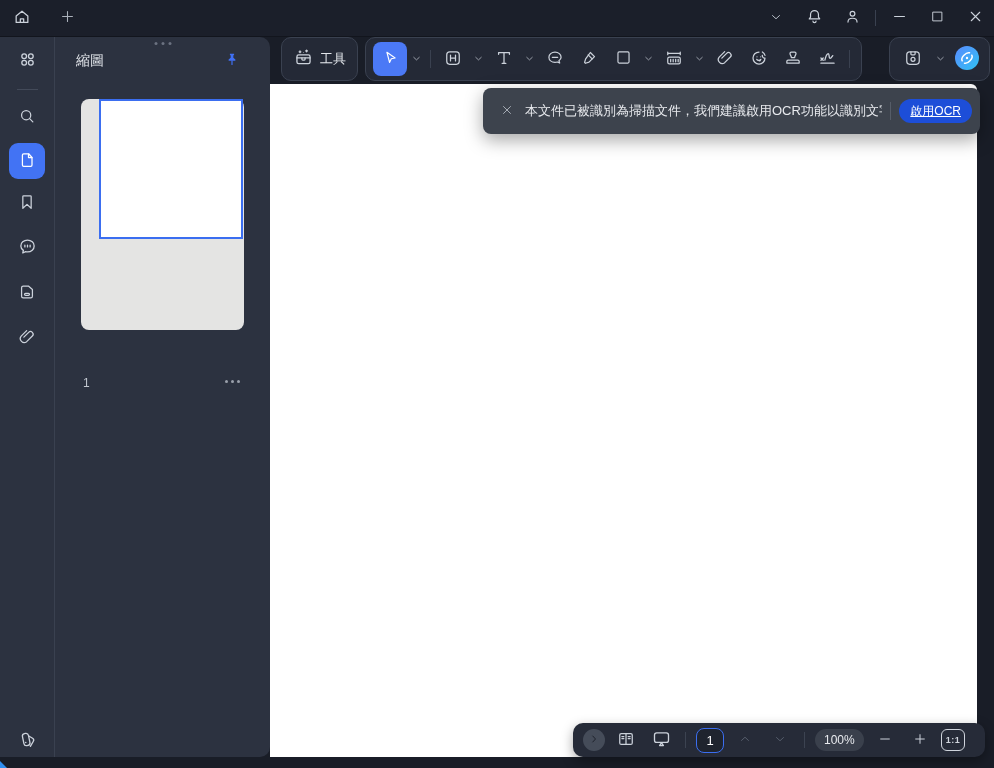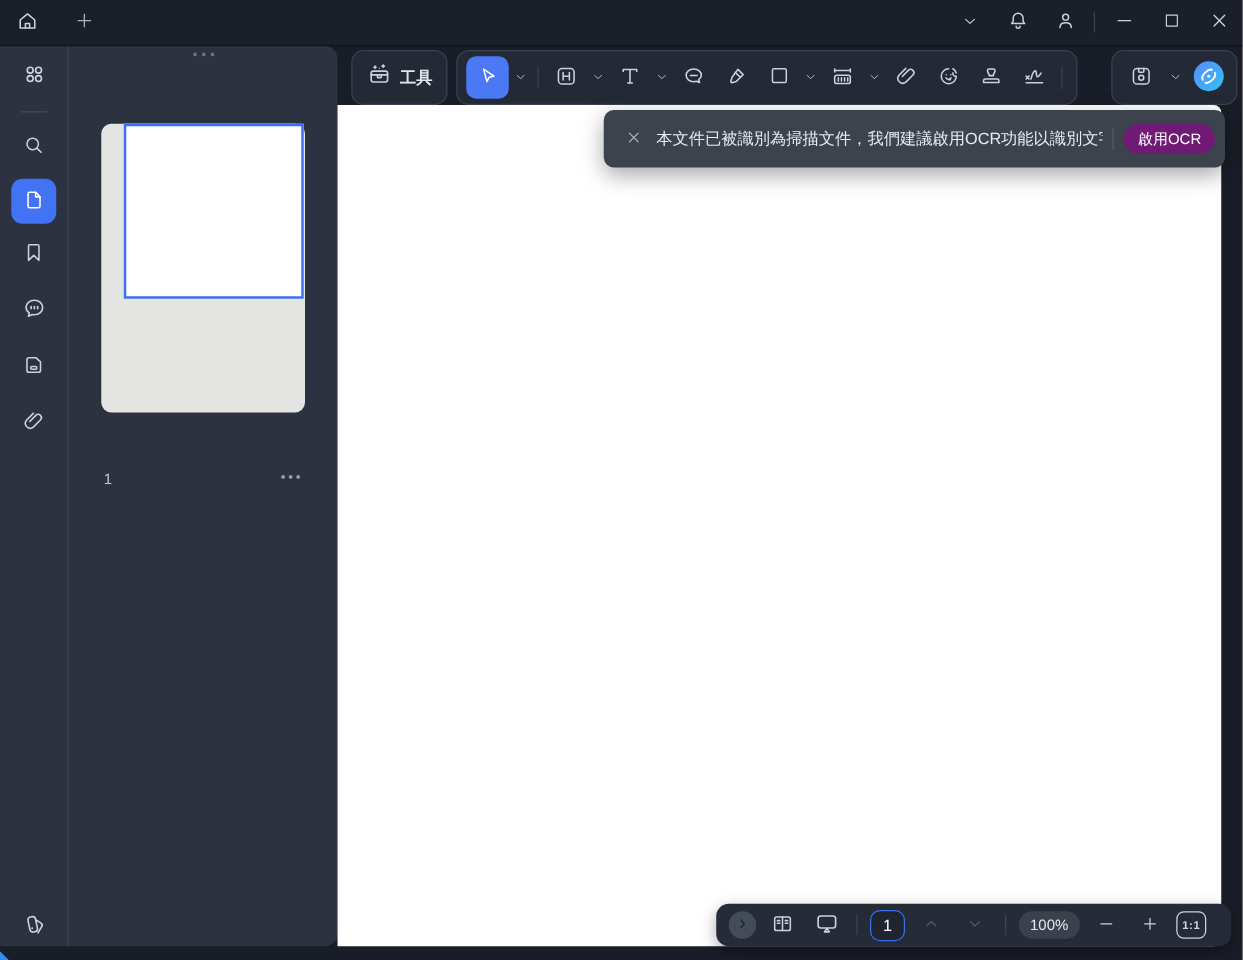--- a/index.html
+++ b/index.html
@@ -48,21 +48,21 @@
   .thumb-page { position:absolute; left:18px; top:0; width:144px; height:140px;
     background:#ffffff; border:2px solid #3b6ef0; }
   .thumb-meta { position:absolute; left:0; top:337px; width:214px; height:18px; }
   .thumb-num { position:absolute; left:27px; top:2px; font-size:12px; color:#c2c7cf; }
   .thumb-more { position:absolute; right:28px; top:0; display:flex; gap:3px;
     background:none; border:none; cursor:pointer; padding:6px 2px; }
   .thumb-more span { width:3px; height:3px; border-radius:50%; background:#9aa0ab; }
 
   
   .toolbar { position:absolute; left:270px; top:37px; width:724px; height:47px;
-    display:flex; align-items:flex-end; padding-left:11px; gap:7px;font-weight:bold; }
+    display:flex; align-items:flex-start; padding-left:11px; gap:7px; }
   .tgroup { display:flex; align-items:center; height:44px; border:1px solid #3a4150;
     border-radius:10px; background:#242936; padding:0 7px; gap:2px; }
   .tool-btn { width:32px; height:34px; border-radius:8px; }
   .tool-btn.primary { width:34px; background:#4b79f6; }
   .tool-btn.primary .ic { stroke:#ffffff; }
   .chev-btn { width:15px; height:34px; }
   .vsep { width:1px; height:18px; background:#3a4150; margin:0 4px; flex:none; }
   .tools-group { gap:6px; padding:0 11px; cursor:pointer; }
   .tools-label { color:#e2e5ea; font-size:13px; white-space:nowrap; }
   .save-group { margin-left:auto; margin-right:4px; gap:4px; }
@@ -75,22 +75,22 @@
   
   .toast { position:absolute; left:483px; top:88px; width:497px; height:46px;
     background:#3d434d; border-radius:8px; box-shadow:0 6px 18px rgba(0,0,0,.35);
     display:flex; align-items:center; padding:0 8px 0 12px; }
   .toast-close { width:24px; height:24px; flex:none; }
   .toast-close .ic { stroke:#b6bcc5; }
   .toast-msg { color:#e8eaee; font-size:13px; margin-left:6px; white-space:nowrap;
     overflow:hidden; flex:1; }
   .toast-sep { width:1px; height:18px; background:#565d68; margin:0 8px; flex:none; }
   .toast-action { height:24px; padding:0 11px; border:none; border-radius:12px;
-    background:#701a75; color:#ffffff; font-size:12px; cursor:pointer; flex:none;
-    font-family:"Liberation Sans", sans-serif; }
+    background:#1d4ed8; color:#ffffff; font-size:12px; cursor:pointer; flex:none;
+    font-family:"Liberation Sans", sans-serif;text-decoration:underline; }
 
   
   .statusbar { position:absolute; left:573px; top:723px; width:412px; height:34px;
     background:#262b38; border-radius:10px; box-shadow:0 4px 12px rgba(0,0,0,.35);
     display:flex; align-items:center; padding:0 10px; gap:7px; }
   .collapse-btn { width:22px; height:22px; border-radius:50%; background:#454c59; flex:none; }
   .collapse-btn .ic { stroke:#1e222c; stroke-width:2; }
   .sb-btn { width:28px; height:28px; flex:none; }
   .sb-sep { width:1px; height:16px; background:#3c4351; margin:0 3px; flex:none; }
   .page-input { width:28px; height:25px; background:#1f242e; border:1.5px solid #3b6ef0;
@@ -248,20 +248,31 @@
         </span>
       </button>
     </nav>
 
     <aside class="thumb-panel">
       <div class="drag-dots">
           <span></span>
           <span></span>
           <span></span>
         </div>
+      <div class="panel-header">
+        <span class="panel-title">縮圖</span>
+        <button class="ibtn pin-btn">
+          <span>
+            <svg width="18" height="18" viewBox="0 0 24 24">
+                <path fill="#4070f4" d="M9.2 3.5 h5.6 v1.6 l-1 0.9 v3.1 l2.7 2.1 v1.7 H7.5 v-1.7 l2.7-2.1 V6 l-1-0.9 Z"></path>
+                <path d="M12 13 V18" stroke="#4070f4" stroke-width="1.6" stroke-linecap="round"></path>
+              </svg>
+          </span>
+        </button>
+      </div>
 
       <div class="thumb-card">
         <div class="thumb-page"></div>
       </div>
       <div class="thumb-meta">
         <span class="thumb-num">1</span>
         <button class="thumb-more">
             <span></span>
             <span></span>
             <span></span>

